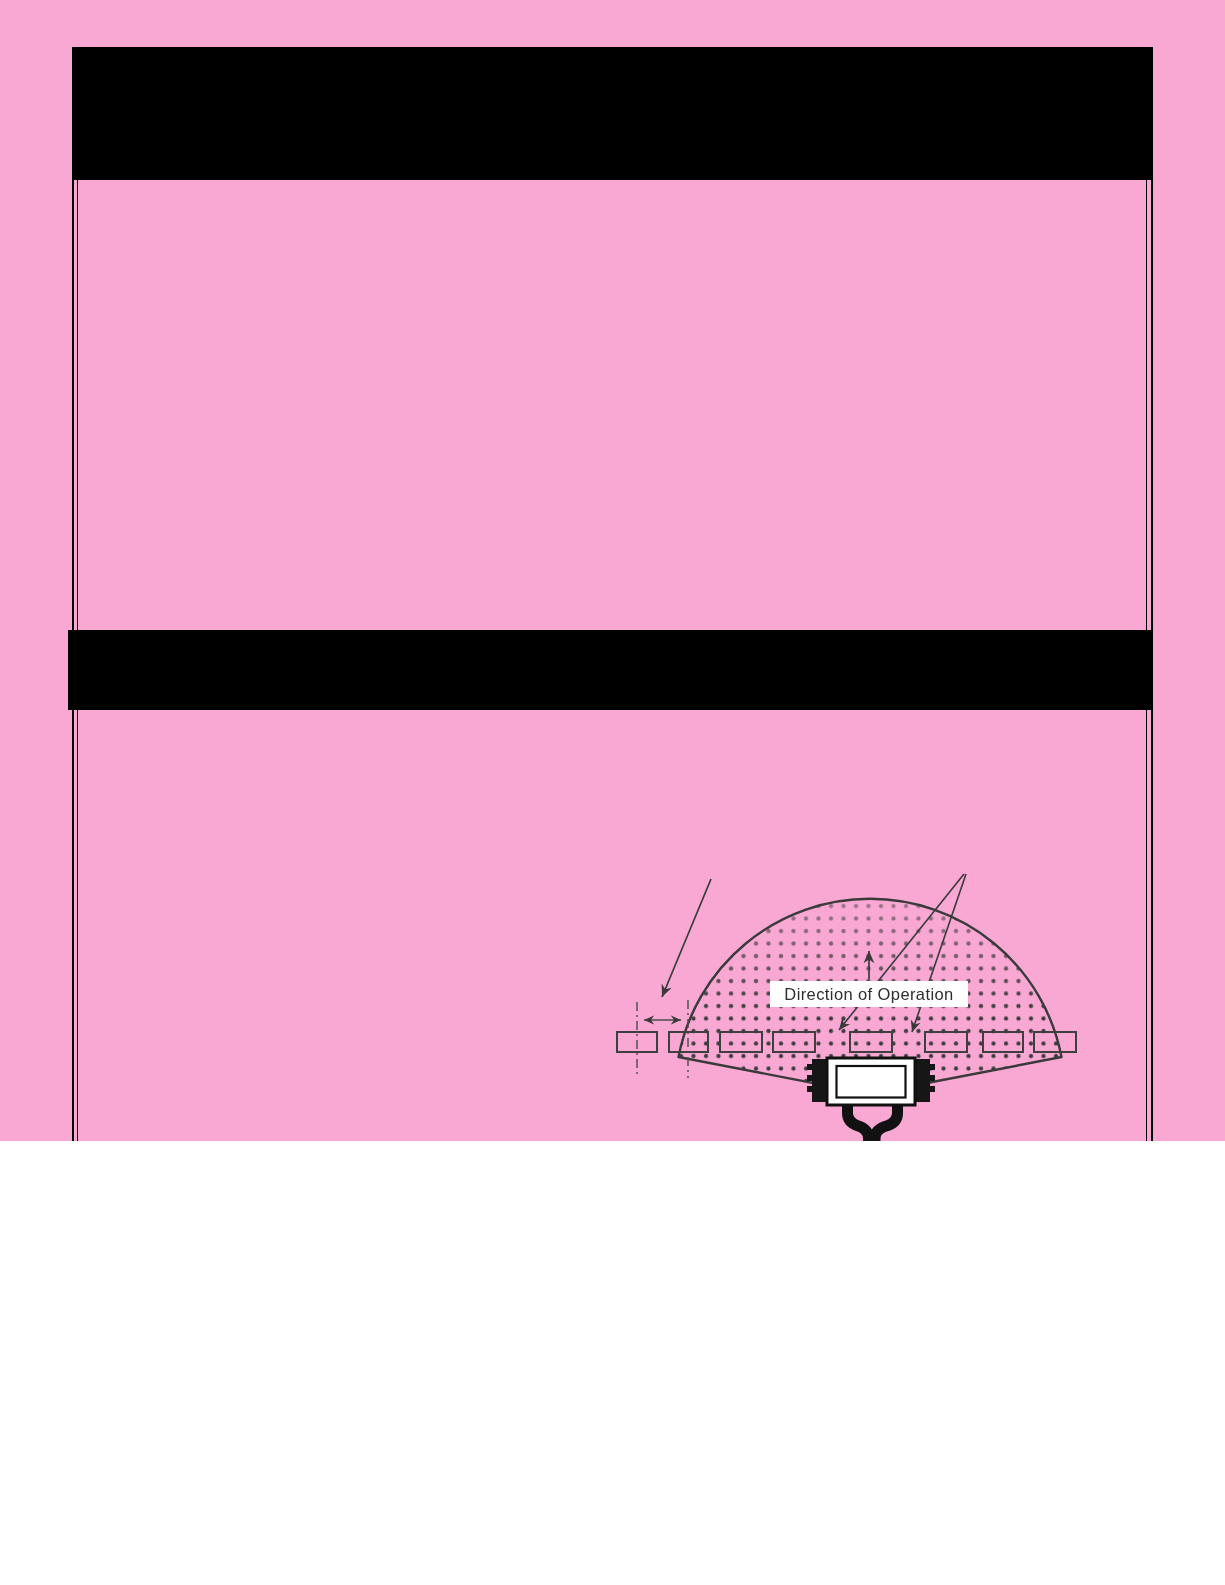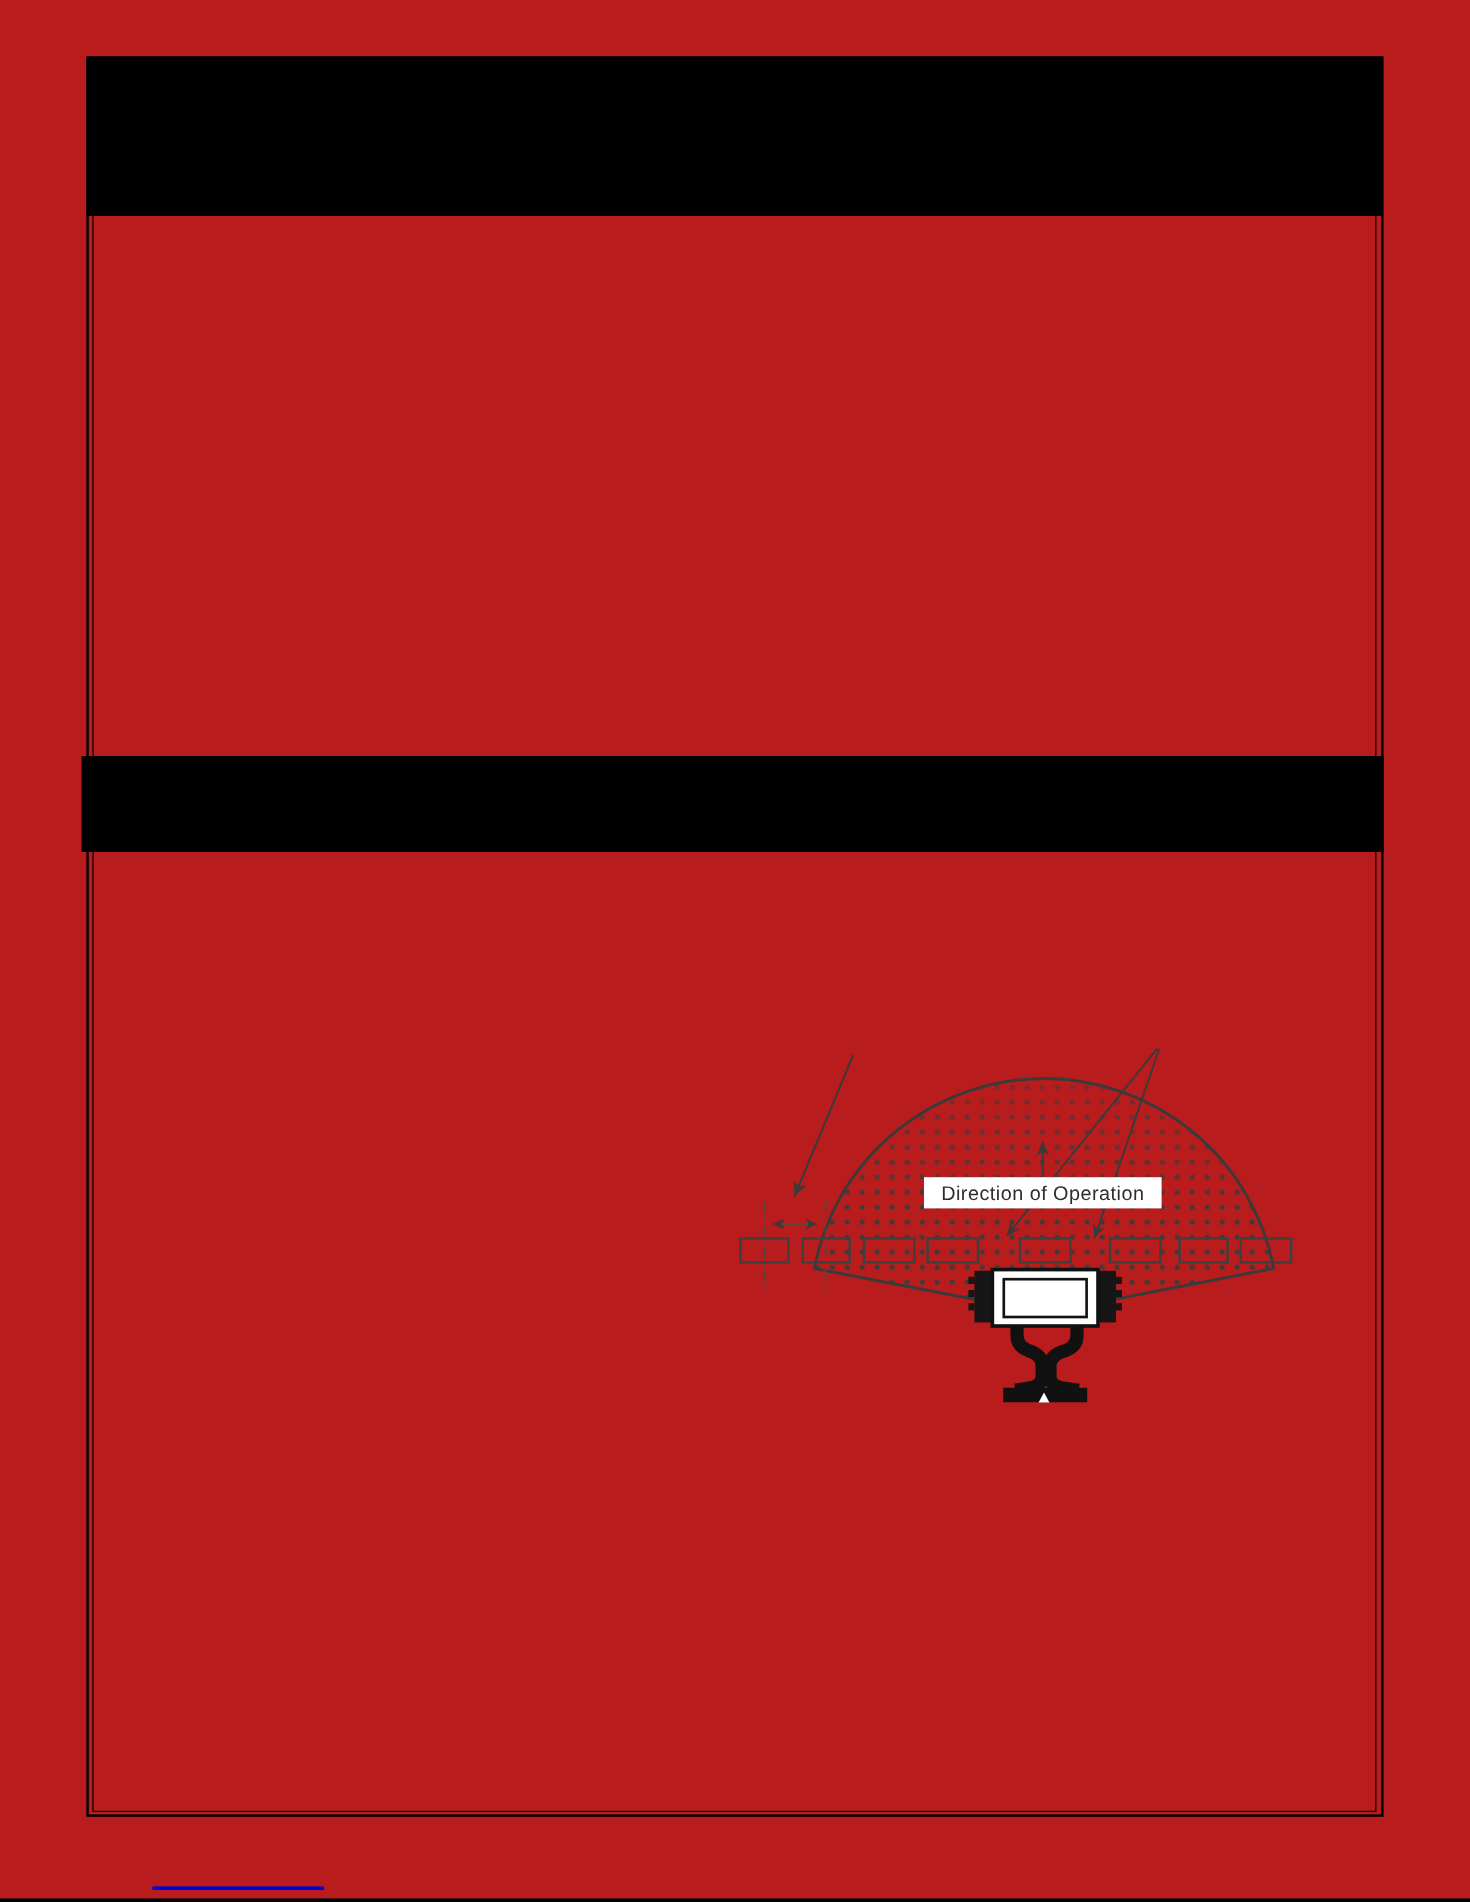--- a/index.html
+++ b/index.html
@@ -1,19 +1,19 @@
 <!DOCTYPE html>
 <html><head>
 <meta charset="utf-8">
 <style>
   html,body{margin:0;padding:0;background:#fff;}
   .page{
     position:relative;
-    width:1225px;height:1585px;
-    background:#b91c1c;
+    width:1225px;height:1141px;
+    background:#f9a8d4;
     font-family:"Liberation Sans", sans-serif;
     overflow:hidden;
   }
   .frame-outer{
     position:absolute;left:72px;top:47px;width:1081px;height:1467px;
     border:2px solid #000;box-sizing:border-box;
   }
   .frame-inner{
     position:absolute;left:77px;top:52px;width:1070px;height:1458px;
     border:1.5px solid #000;box-sizing:border-box;

